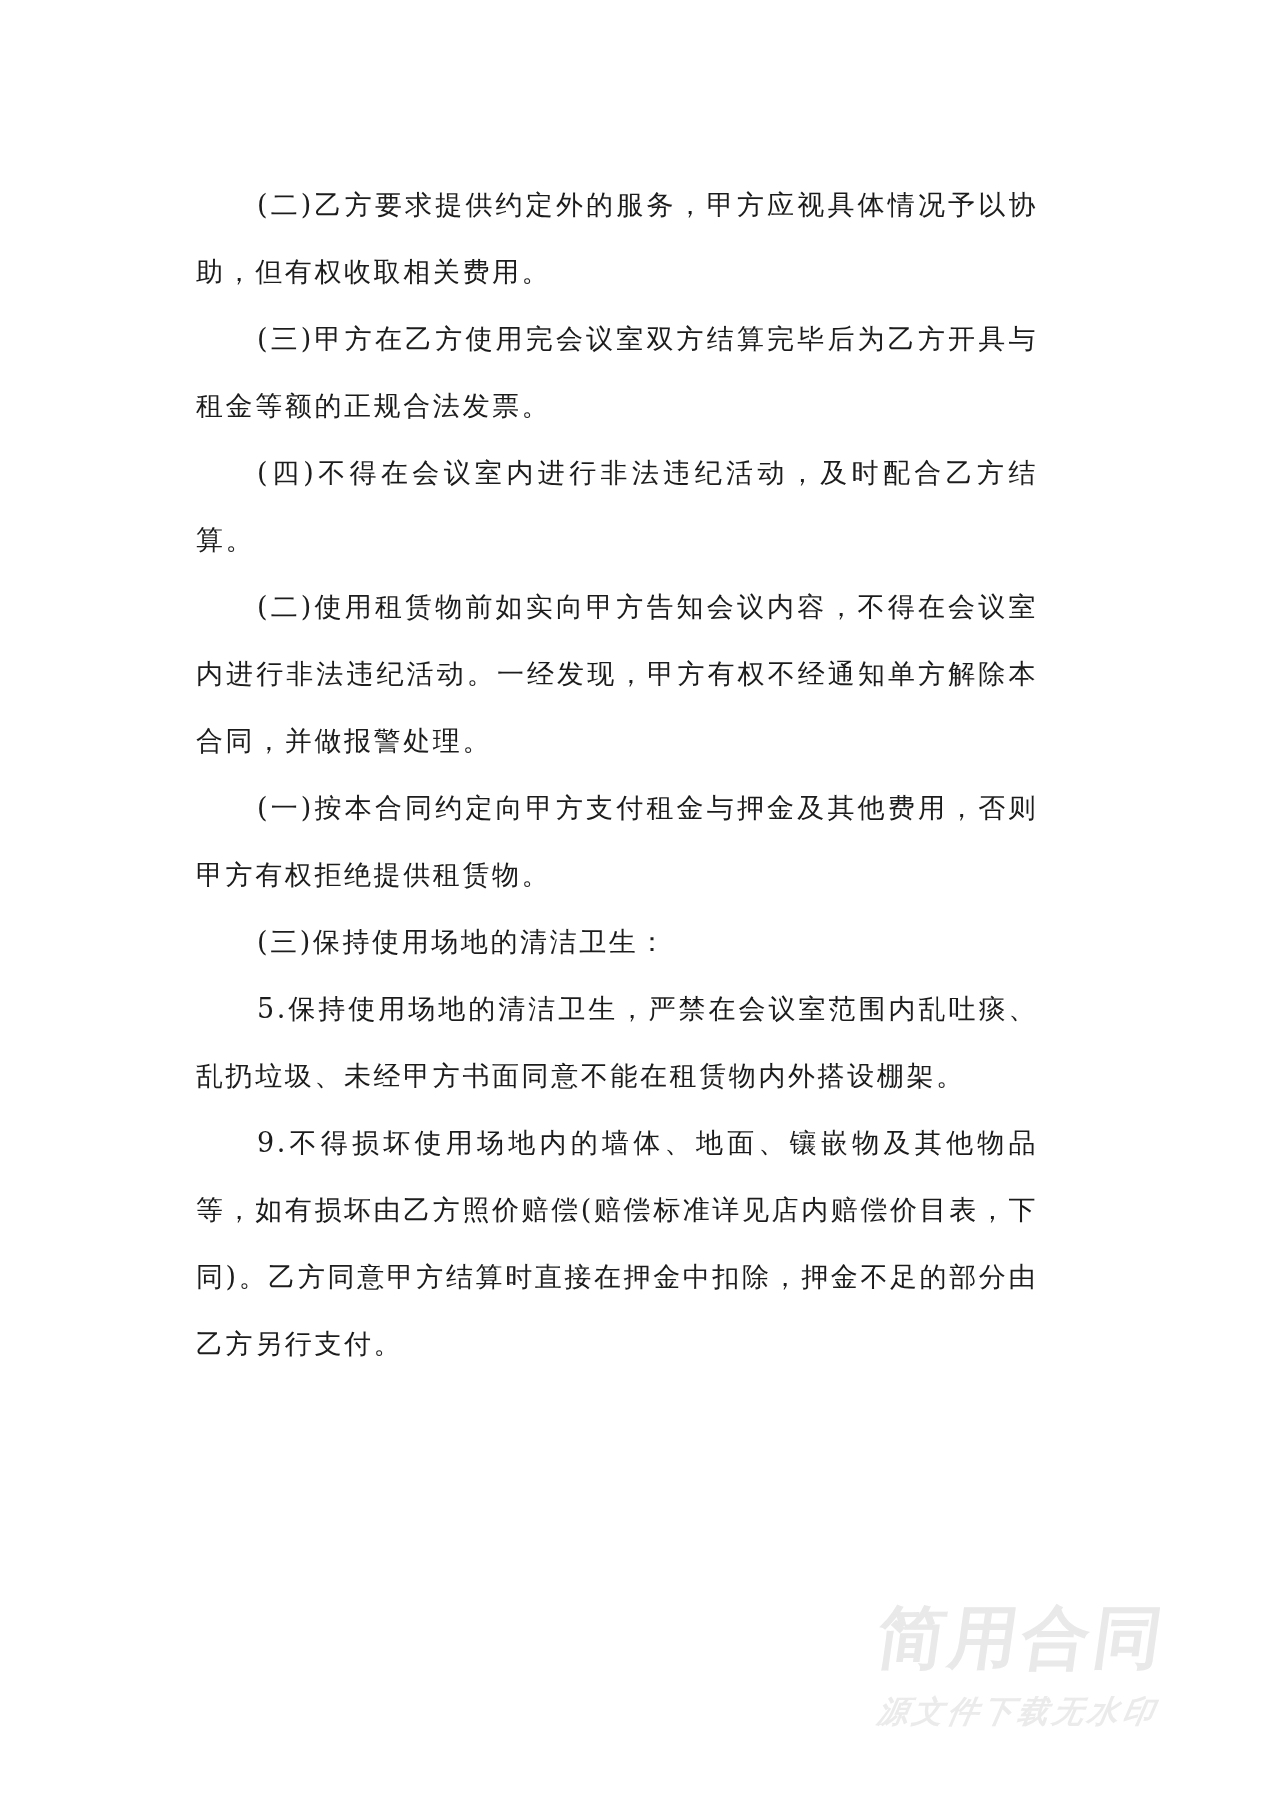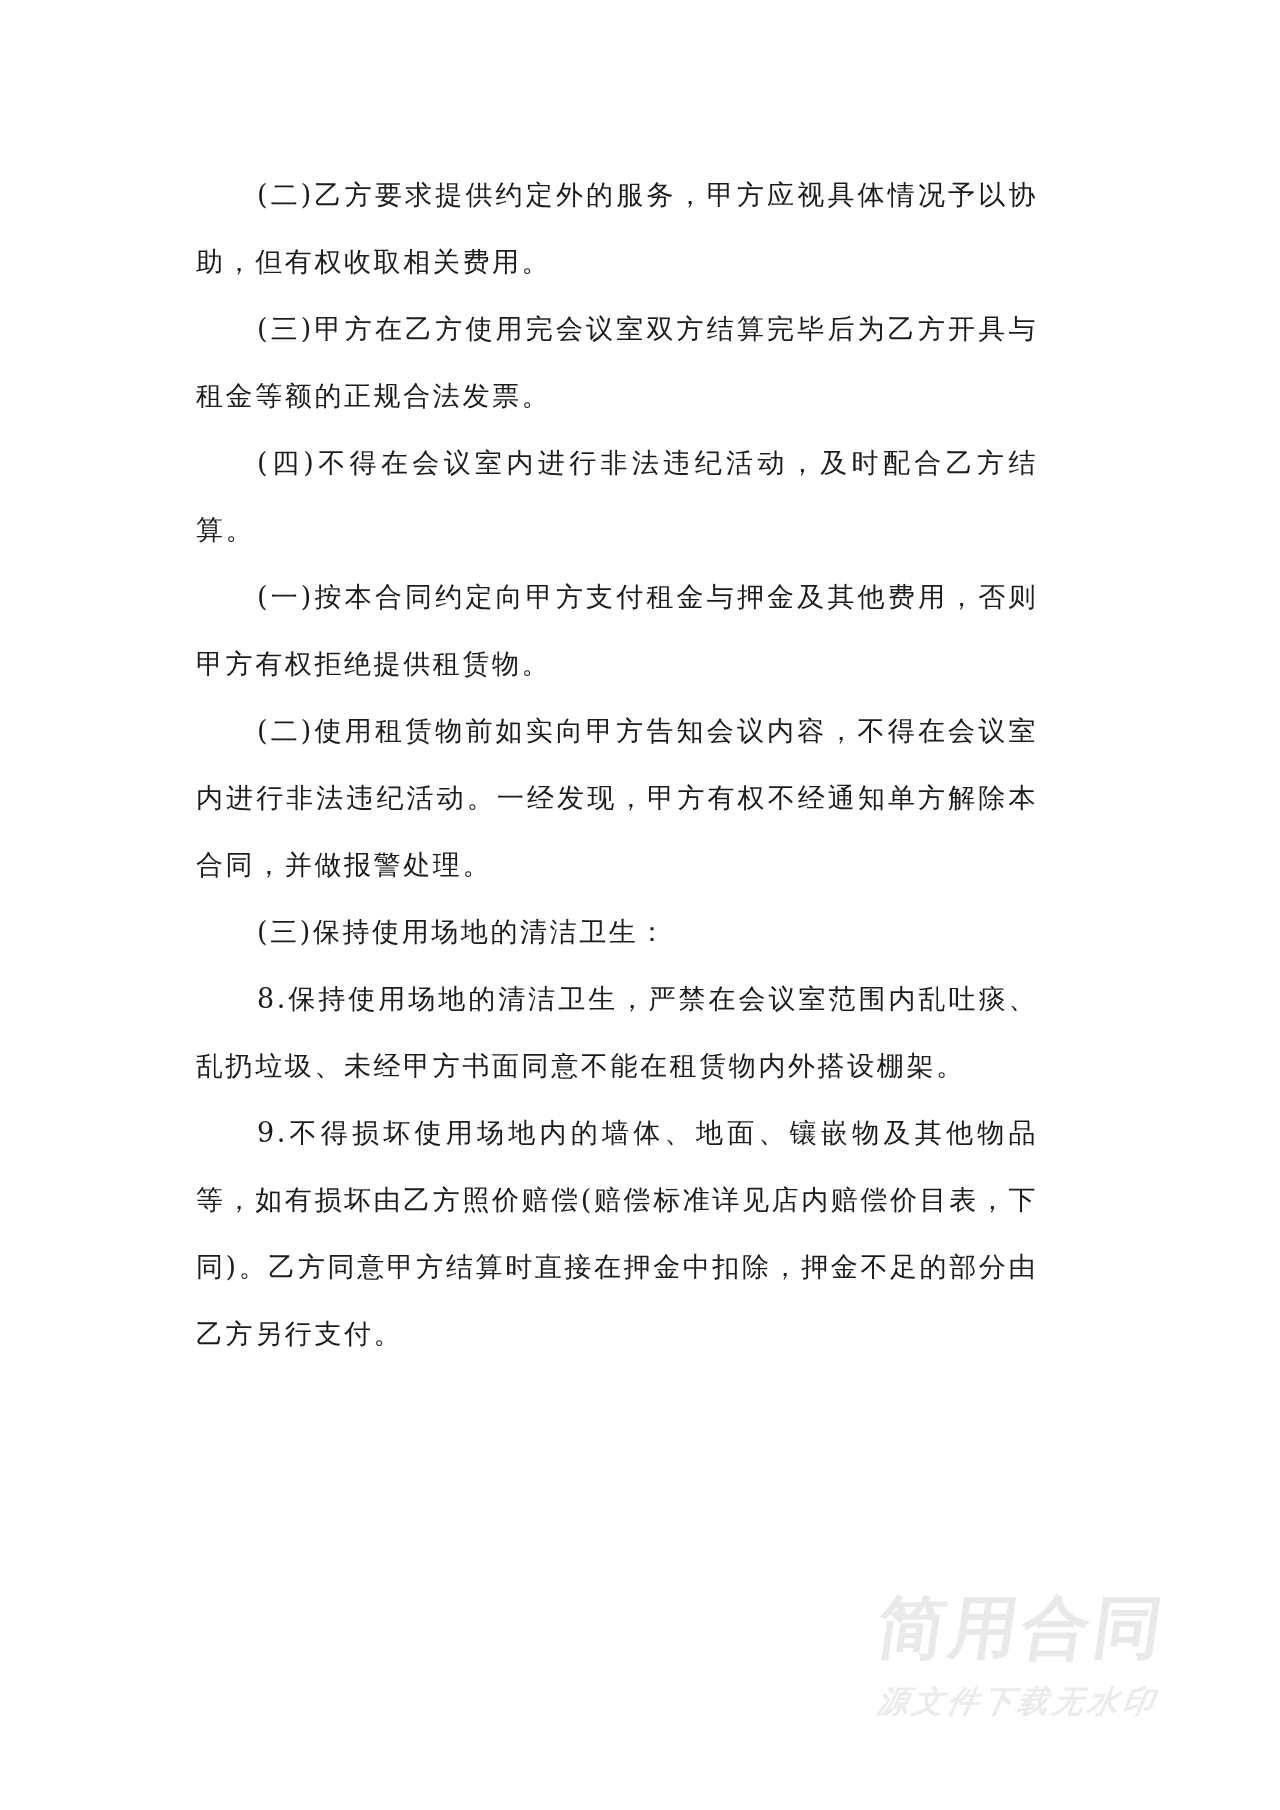--- a/index.html
+++ b/index.html
@@ -11,21 +11,21 @@
       width: 1280px;
       height: 1810px;
       position: relative;
       overflow: hidden;
       font-family: "DejaVu Serif", "Liberation Serif", serif;
       color: #1a1a1a;
     }
     .page {
       position: absolute;
       left: 0;
-      top: 6px;
+      top: 16px;
       width: 1280px;
       height: 1324px;
       background: #ffffff;
       border-radius: 23px;
     }
     .content {
       position: absolute;
       left: 196px;
       top: 155px;
       width: 842px;
@@ -76,24 +76,24 @@
     }
   </style>
 </head>
 <body>
 
 <div class="page">
   <div class="content">
     <p class="para">(二)乙方要求提供约定外的服务，甲方应视具体情况予以协助，但有权收取相关费用。</p>
     <p class="para">(三)甲方在乙方使用完会议室双方结算完毕后为乙方开具与租金等额的正规合法发票。</p>
     <p class="para">(四)不得在会议室内进行非法违纪活动，及时配合乙方结算。</p>
+    <p class="para">(二)使用租赁物前如实向甲方告知会议内容，不得在会议室内进行非法违纪活动。一经发现，甲方有权不经通知单方解除本合同，并做报警处理。</p>
     <p class="para">(一)按本合同约定向甲方支付租金与押金及其他费用，否则甲方有权拒绝提供租赁物。</p>
-    <p class="para">(二)使用租赁物前如实向甲方告知会议内容，不得在会议室内进行非法违纪活动。一经发现，甲方有权不经通知单方解除本合同，并做报警处理。</p>
     <p class="para">(三)保持使用场地的清洁卫生：</p>
-    <p class="para">8.保持使用场地的清洁卫生，严禁在会议室范围内乱吐痰、乱扔垃圾、未经甲方书面同意不能在租赁物内外搭设棚架。</p>
+    <p class="para">5.保持使用场地的清洁卫生，严禁在会议室范围内乱吐痰、乱扔垃圾、未经甲方书面同意不能在租赁物内外搭设棚架。</p>
     <p class="para">9.不得损坏使用场地内的墙体、地面、镶嵌物及其他物品等，如有损坏由乙方照价赔偿(赔偿标准详见店内赔偿价目表，下同)。乙方同意甲方结算时直接在押金中扣除，押金不足的部分由乙方另行支付。</p>
   </div>
 
   <div class="watermark">
     <div class="wm-title">简用合同</div>
     <div class="wm-sub">源文件下载无水印</div>
   </div>
 </div>
 
 </body></html>

